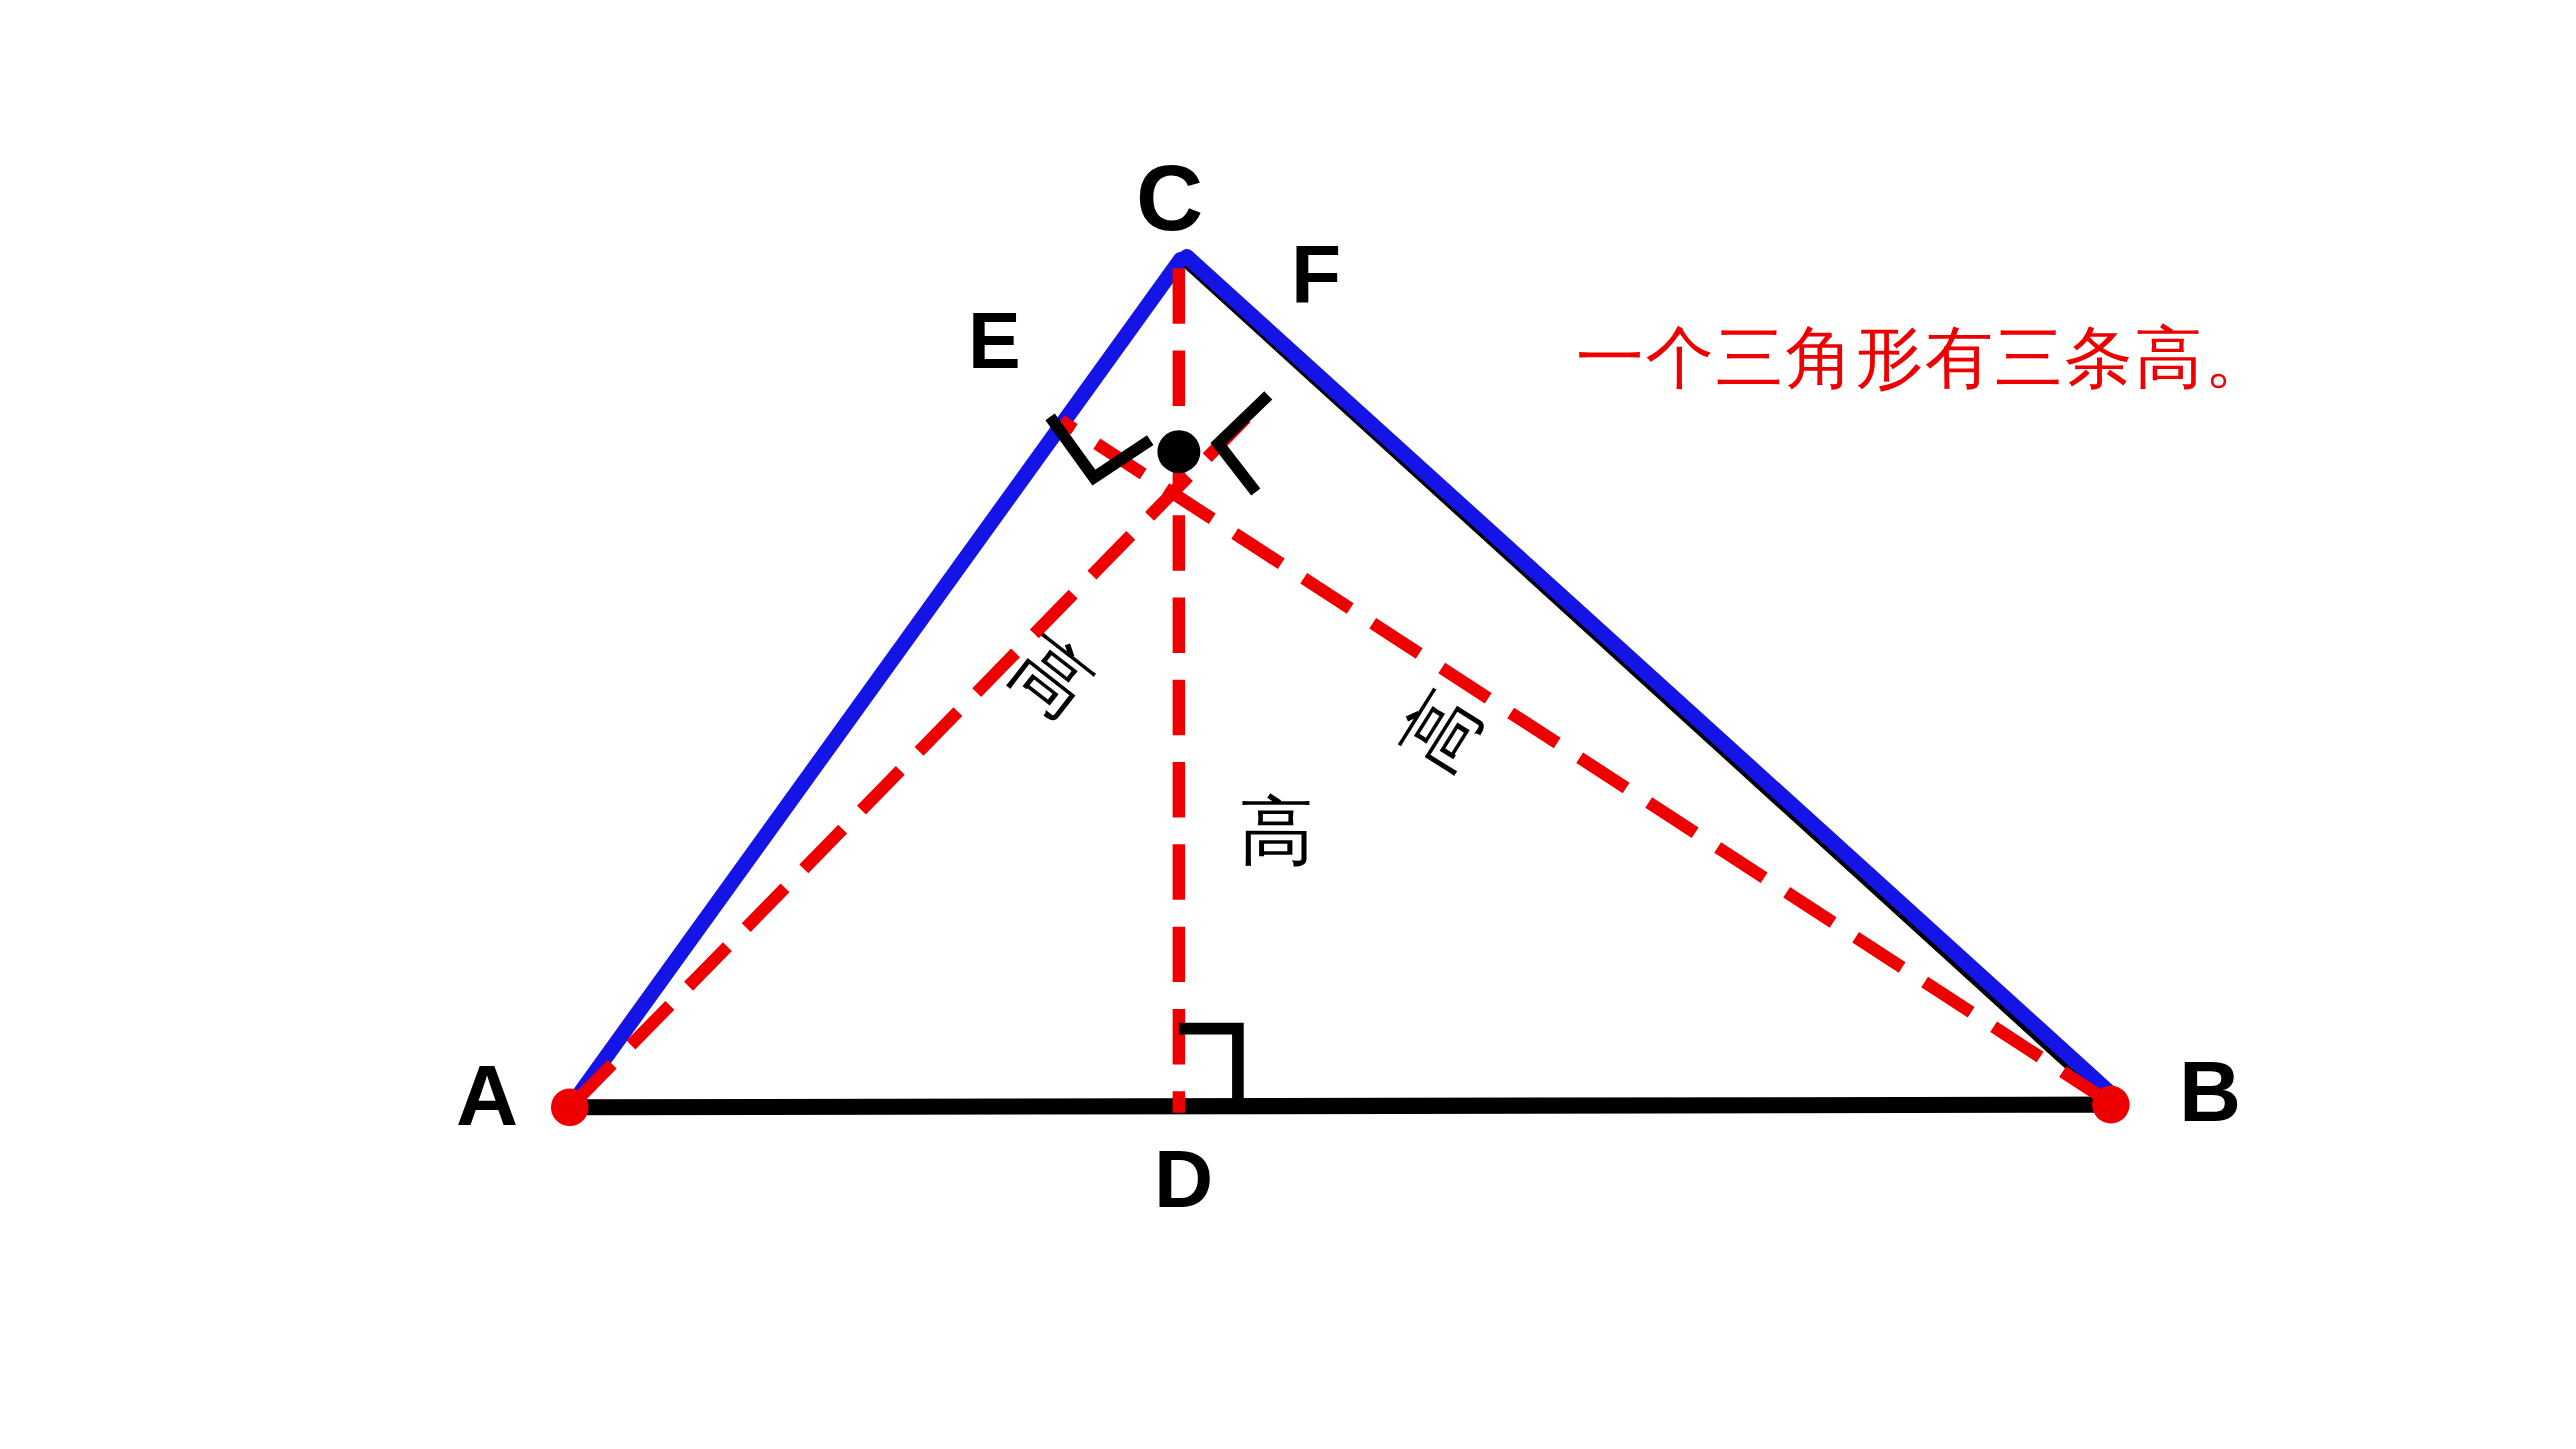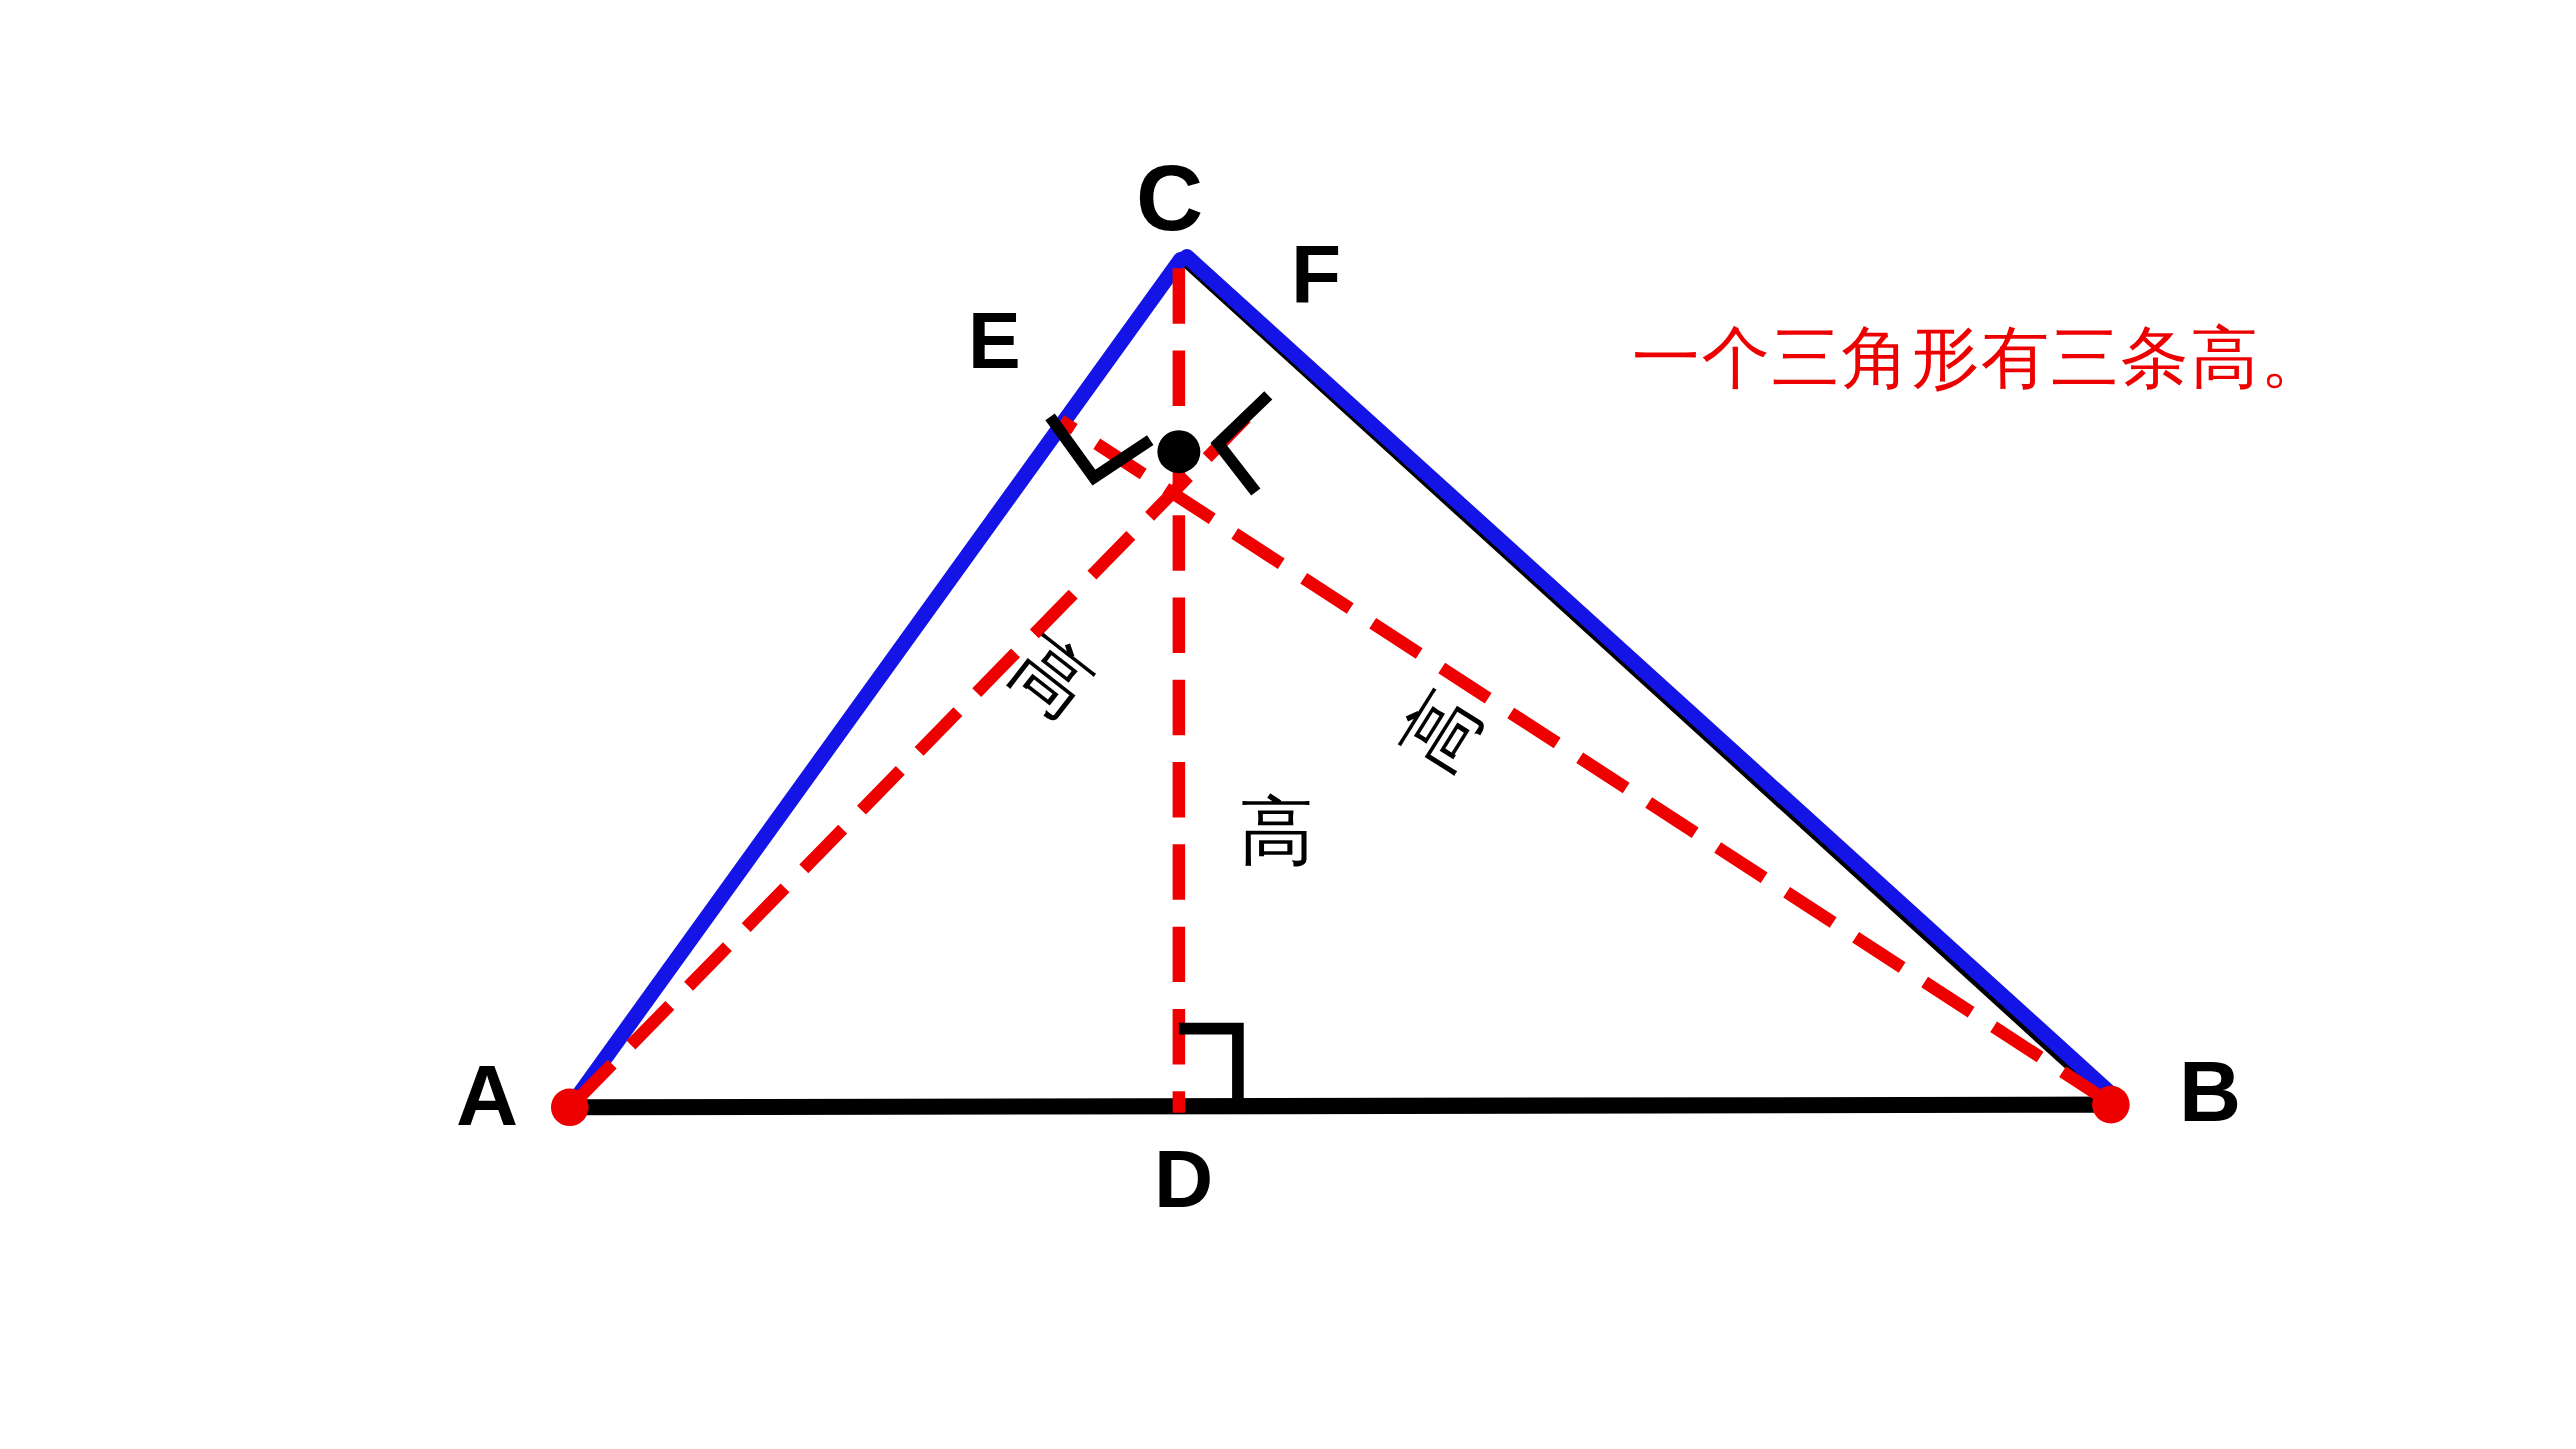--- a/index.html
+++ b/index.html
@@ -67,21 +67,21 @@
     font-size: 75px;
   }
   #gao-right {
     left: 1404px; top: 694px;
     font-size: 75px;
     transform: rotate(-58deg);
     transform-origin: 50% 50%;
   }
   #caption {
     position: absolute;
-    left: 1632px;
+    left: 1576px;
     top: 313px;
     font-family: Liberation Mono, monospace;
     font-size: 68px;
     letter-spacing: 1.8px;
     color: #ee0000;
     white-space: nowrap;
     user-select: none;
   }
 </style>
 </head>

